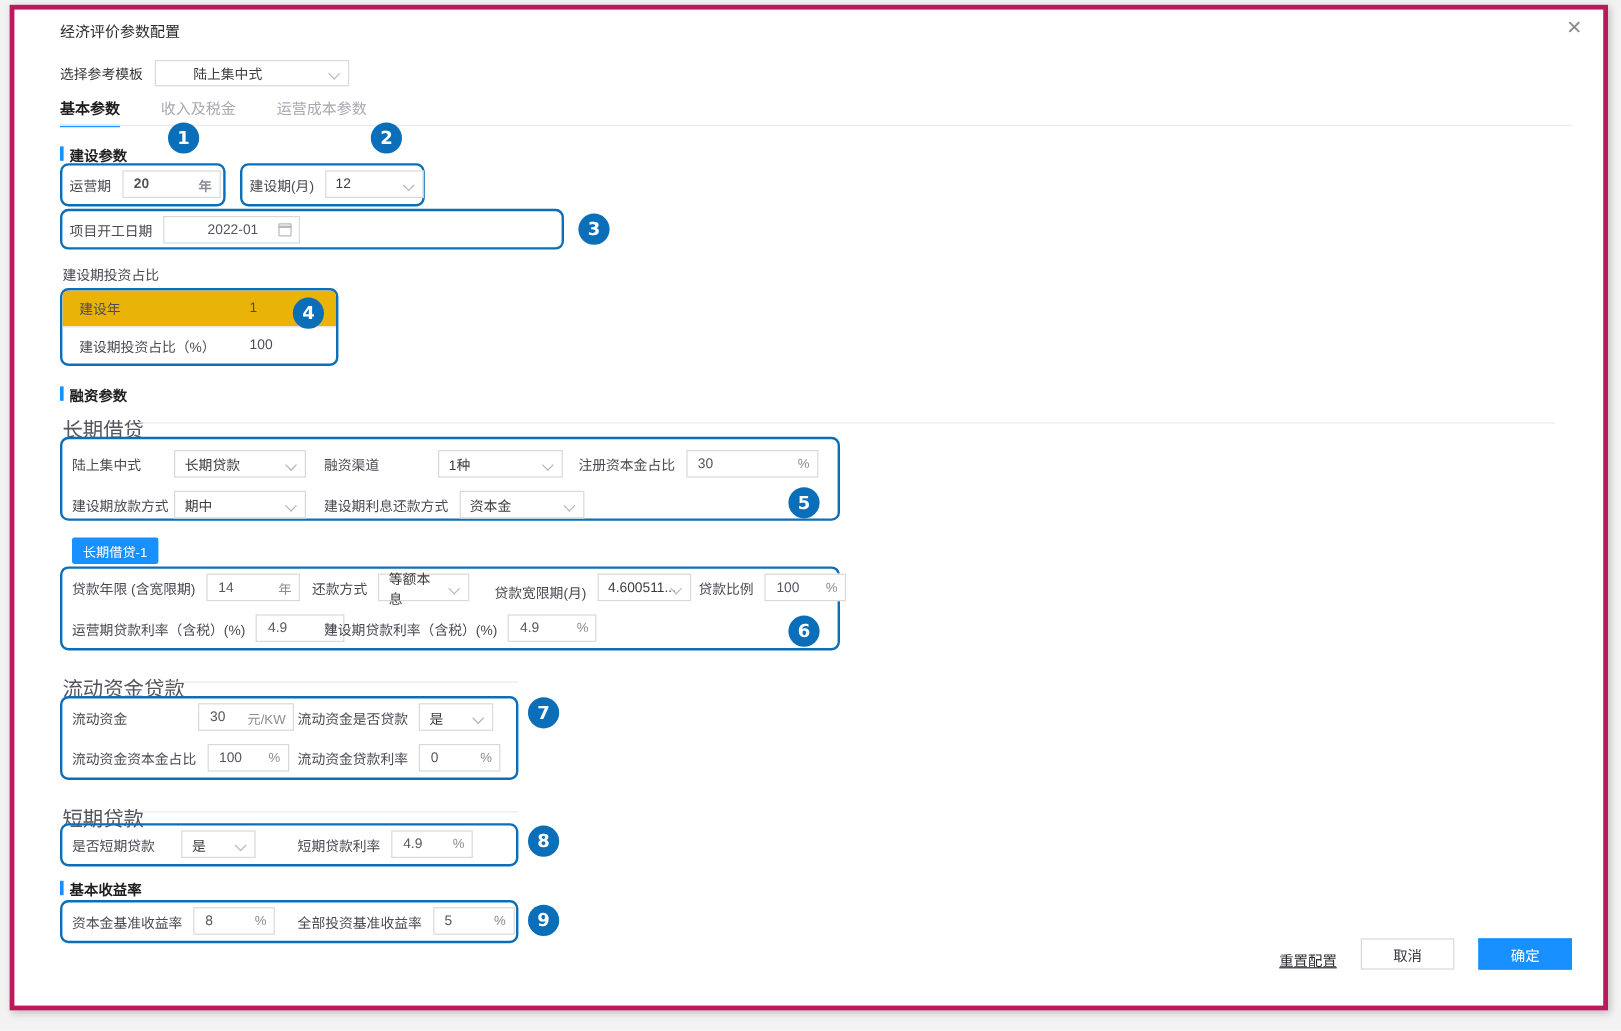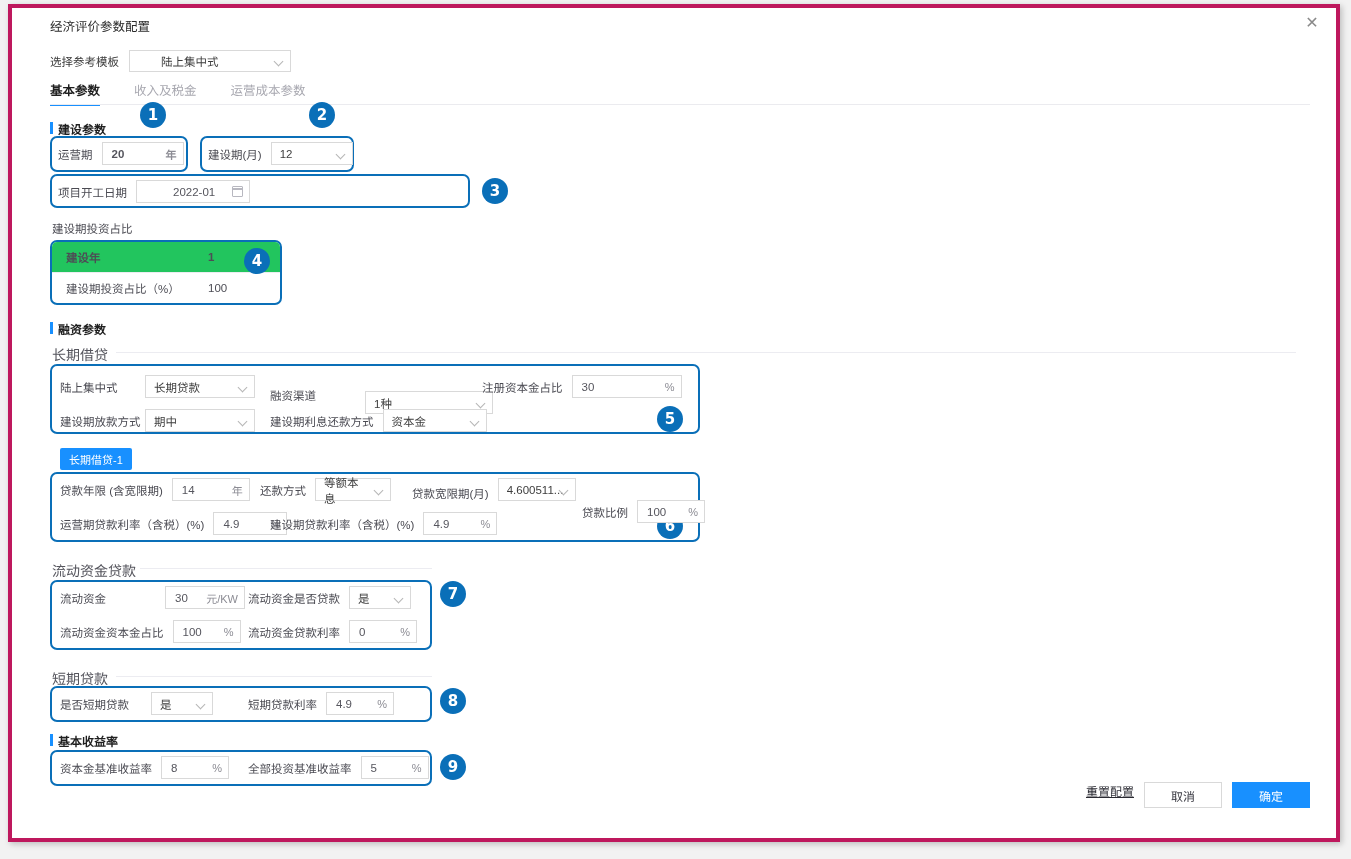--- a/index.html
+++ b/index.html
@@ -117,21 +117,21 @@
     width: 3px; height: 12px;
     background: #1890ff;
   }
   .plain-label {
     position: absolute;
     font-size: 11.5px;
     color: #4a4a52;
   }
   .sub-head {
     position: absolute;
-    font-size: 14px;
+    font-size: 17px;
     color: #55555d;
     text-align: center;
   }
   .divider {
     position: absolute;
     height: 1px;
     background: #ececf1;
   }
   
   .hl {
@@ -203,40 +203,40 @@
     overflow: hidden;
     background: #fff;
   }
   .tbl .trow {
     display: flex;
     height: 30px;
     align-items: center;
     font-size: 11.5px;
     color: #4d4d55;
   }
-  .tbl .trow.alt { background: #22c55e; font-weight: bold; }
+  .tbl .trow.alt { background: #eab308; }
   .tbl .tc1 { width: 152px; padding-left: 14px; }
   .tbl .tc2 { flex: 1; padding-left: 4px; }
   .tbl .sep { height: 1px; background: #ececf1; }
   
   .tag {
     position: absolute;
     background: #1890ff;
     color: #fff;
     font-size: 11px;
     padding: 3px 9px;
     border-radius: 2px;
   }
   
   .footer {
     position: absolute;
     right: 26px; bottom: 30px;
     display: flex;
-    align-items: flex-start;
-    gap: 10px;
+    align-items: flex-end;
+    gap: 20px;
   }
   .link-btn {
     font-size: 12px;
     color: #2a2a32;
     text-decoration: underline;
     cursor: pointer;
   }
   .btn {
     height: 26px;
     min-width: 78px;
@@ -337,21 +337,21 @@
 
     <div class="field" style="left:48px; top:367px;">
       <span class="f-label" style="width:76px;">陆上集中式</span>
       <div class="select-box" style="width:110px; height:23px;">
         <span>长期贷款</span>
         <span class="caret"></span>
       </div>
     </div>
     <div class="field" style="left:258px; top:367px;">
       <span class="f-label" style="width:86px;">融资渠道</span>
-      <div class="select-box" style="width:128px; height:23px;margin-top:16px;">
+      <div class="select-box" style="width:104px; height:23px;">
         <span>1种</span>
         <span class="caret"></span>
       </div>
     </div>
     <div class="field" style="left:470px; top:367px;">
       <span class="f-label">注册资本金占比</span>
       <div class="input-box" style="width:110px;">
         <span class="val">30</span>
         <span class="unit">%</span>
       </div>
@@ -391,21 +391,21 @@
         <span class="caret"></span>
       </div>
     </div>
     <div class="field" style="left:400px; top:470px;align-items:flex-end;">
       <span class="f-label">贷款宽限期(月)</span>
       <div class="select-box" style="width:78px; height:23px;">
         <span>4.600511...</span>
         <span class="caret"></span>
       </div>
     </div>
-    <div class="field" style="left:570px; top:492px;">
+    <div class="field" style="left:570px; top:470px;">
       <span class="f-label">贷款比例</span>
       <div class="input-box" style="width:68px;">
         <span class="val">100</span>
         <span class="unit">%</span>
       </div>
     </div>
 
     <div class="field" style="left:48px; top:504px;">
       <span class="f-label">运营期贷款利率（含税）(%)</span>
       <div class="input-box" style="width:74px;">

